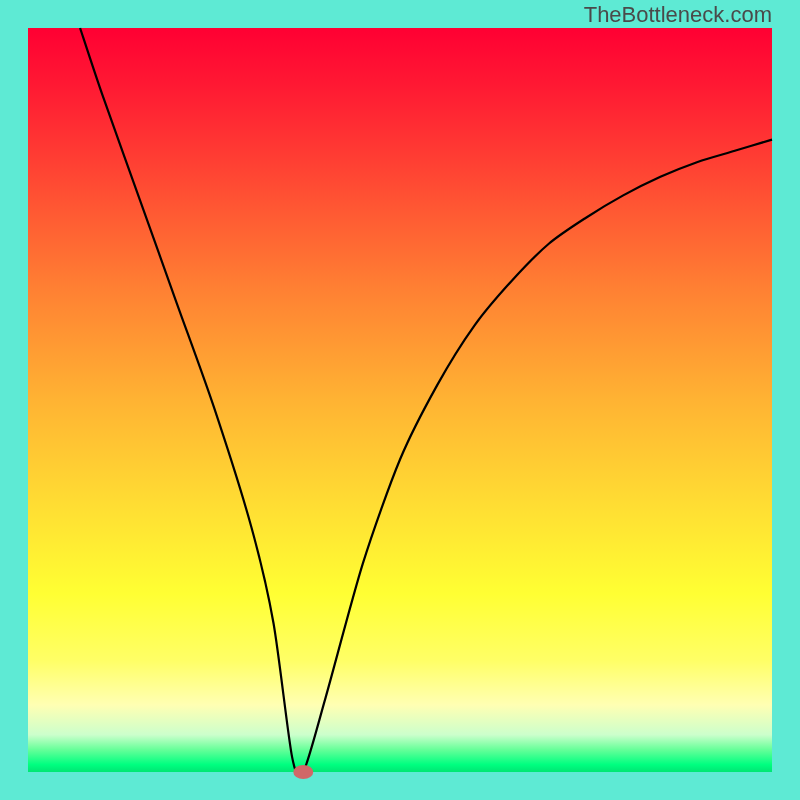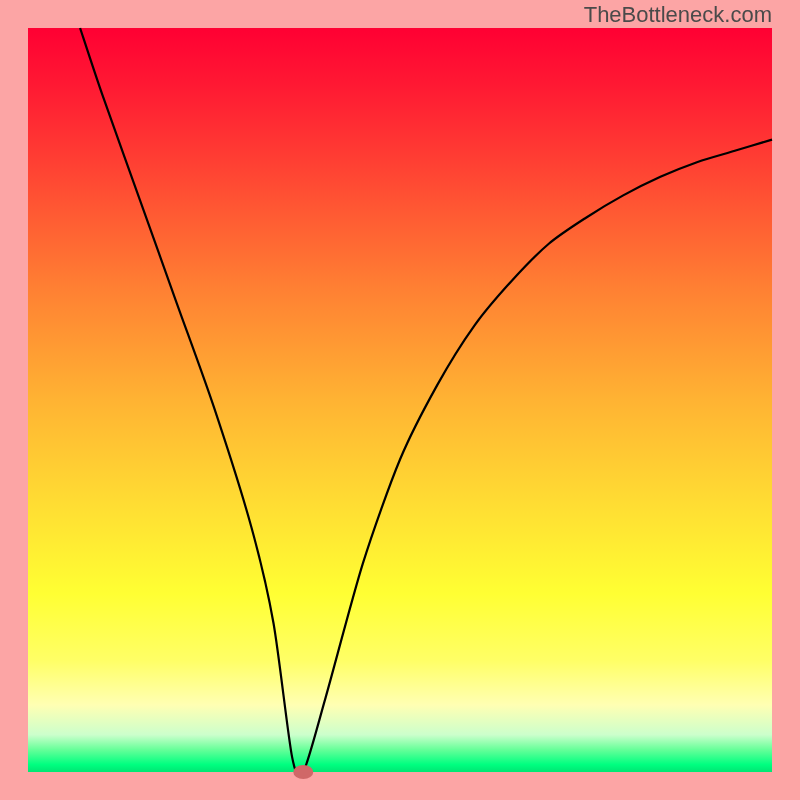--- a/index.html
+++ b/index.html
@@ -1,20 +1,20 @@
 <!DOCTYPE html>
 <html><head>
 <meta charset="utf-8">
 <style>
   * { margin: 0; padding: 0; box-sizing: border-box; }
   html, body { width: 800px; height: 800px; overflow: hidden; background: #000; }
   .frame {
     width: 800px;
     height: 800px;
-    background: #fca5a5;
+    background: #5eead4;
     position: relative;
   }
   .plot-area {
     position: absolute;
     left: 28px;
     top: 28px;
     width: 744px;
     height: 744px;
     background: linear-gradient(to bottom,
       #ff0033 0%,

